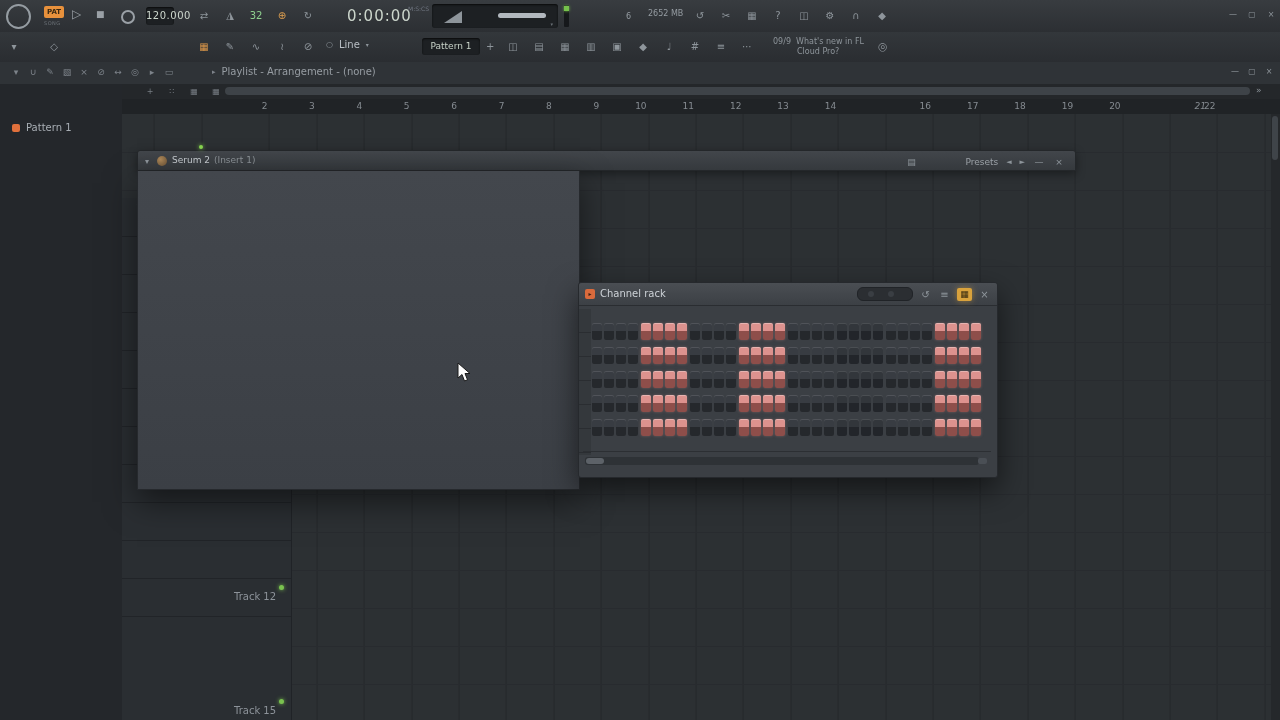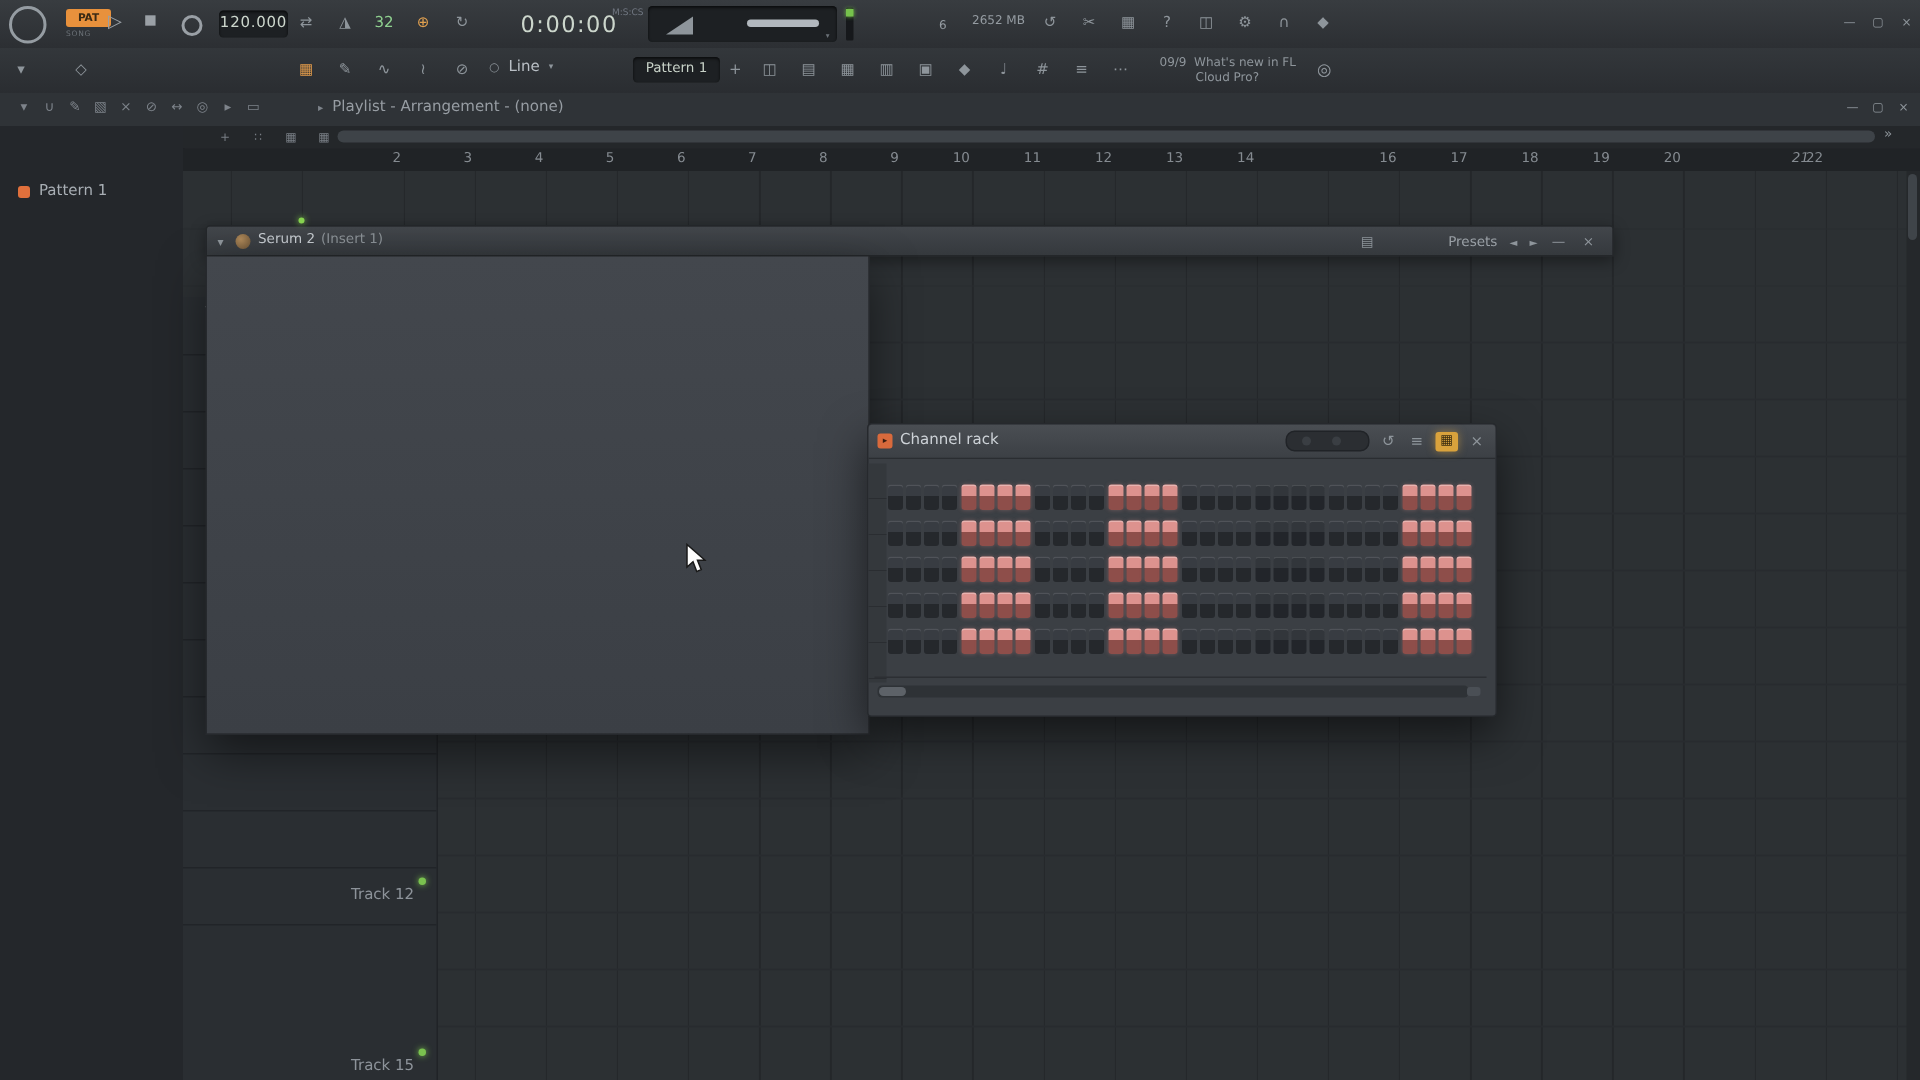--- a/index.html
+++ b/index.html
@@ -12,21 +12,21 @@
   .iconrow{display:flex;gap:10px;align-items:center;}
 
   
   .row1{position:absolute;left:0;top:0;width:1280px;height:32px;
     background:linear-gradient(#383c40,#2c2f33);border-bottom:1px solid #17191b;}
   .row2{position:absolute;left:0;top:32px;width:1280px;height:30px;
     background:linear-gradient(#33373b,#2a2d31);border-bottom:1px solid #1b1e21;}
   .row3{position:absolute;left:0;top:62px;width:1280px;height:22px;
     background:#2f3337;border-bottom:1px solid #1d2023;}
   .logo{position:absolute;left:6px;top:4px;width:21px;height:21px;border:2px solid #959ca2;border-radius:50%;}
-  .patbadge{position:absolute;left:44px;top:6px;width:30px;height:12px;background:#e8913c;border-radius:2px;
+  .patbadge{position:absolute;left:44px;top:6px;width:20px;height:12px;background:#e8913c;border-radius:2px;
     font-size:7px;font-weight:bold;color:#3a2a14;text-align:center;line-height:12px;}
   .songlbl{position:absolute;left:44px;top:20px;font-size:5px;color:#6b7177;letter-spacing:.5px;}
   .tbtn{position:absolute;color:#9aa0a6;}
   .recbtn{position:absolute;left:121px;top:10px;width:10px;height:10px;border:2px solid #9aa0a6;border-radius:50%;}
   .lcdbox{position:absolute;background:#1d2023;border-radius:3px;box-shadow:inset 0 1px 2px rgba(0,0,0,.7);}
   .lcdtext{color:#ccd6cc;}
   .scopewrap{position:absolute;left:432px;top:4px;width:126px;height:24px;background:#1d2023;border-radius:3px;
     box-shadow:inset 0 1px 2px rgba(0,0,0,.7);}
   .scopetri{position:absolute;left:12px;bottom:5px;width:0;height:0;border-bottom:12px solid #8e959b;border-left:18px solid transparent;}
   .volpill{position:absolute;left:66px;top:9px;width:48px;height:5px;background:#b2b8be;border-radius:3px;}
@@ -130,21 +130,21 @@
 
 <div id="root">
 
   <div class="row1">
     <div class="logo"></div>
     <div class="patbadge">PAT</div>
     <div class="songlbl">SONG</div>
     <span class="tbtn" style="left:72px;top:7px;font-size:12px;">▷</span>
     <span class="tbtn" style="left:96px;top:9px;font-size:9px;">■</span>
     <div class="recbtn"></div>
-    <div class="lcdbox" style="left:146px;top:7px;width:46px;height:18px;">
+    <div class="lcdbox" style="left:146px;top:7px;width:28px;height:18px;">
       <div class="lcdtext" style="font-size:10px;text-align:center;line-height:18px;letter-spacing:.5px;">120.000</div>
     </div>
     <div class="iconrow abs" style="left:196px;top:8px;">
         <span class="icon">⇄</span>
         <span class="icon">◮</span>
         <span class="icon" style="color: rgb(143, 208, 143);">32</span>
         <span class="icon" style="color: rgb(224, 160, 80);">⊕</span>
         <span class="icon">↻</span>
       </div>
     <span class="abs lcdtext" style="left:347px;top:7px;font-size:15px;letter-spacing:1px;">0:00:00</span>

